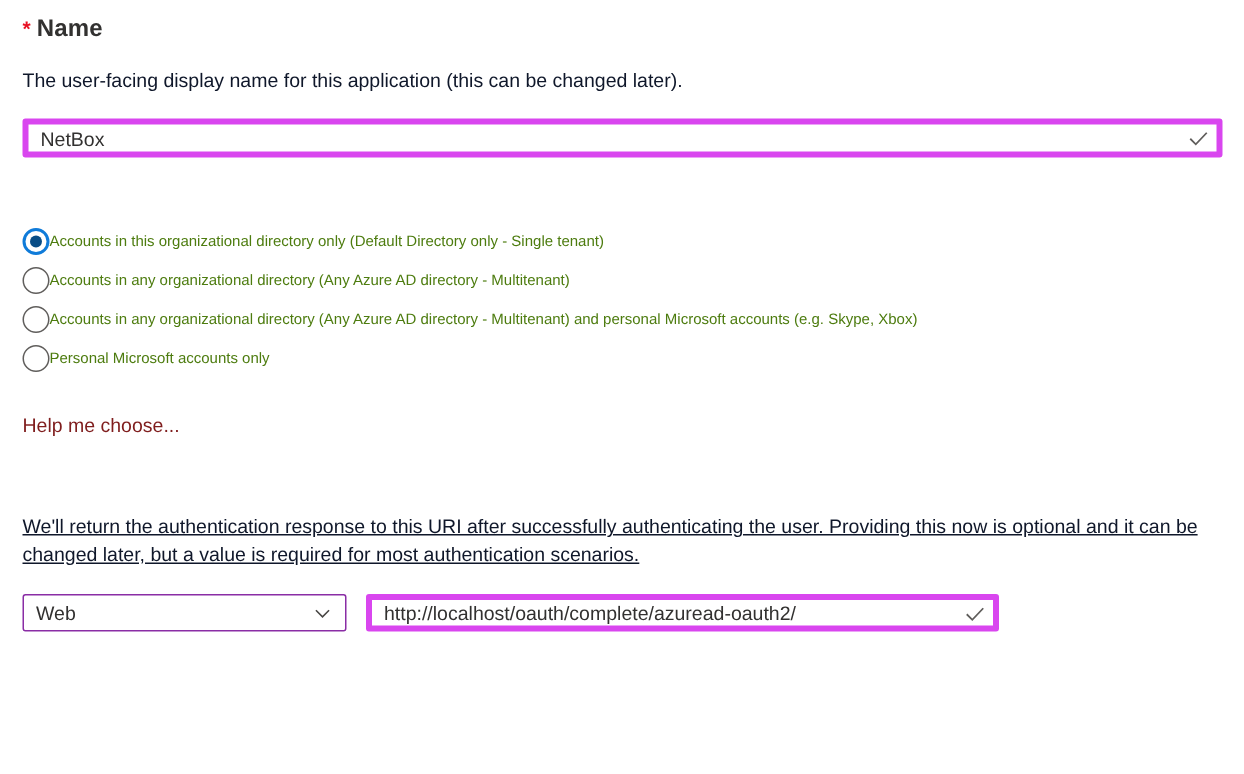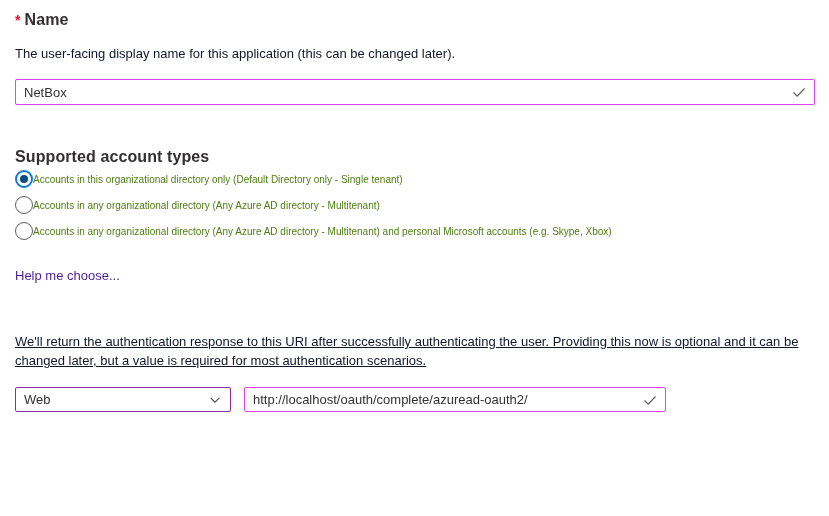--- a/index.html
+++ b/index.html
@@ -30,21 +30,21 @@
   
   .name-title { margin-bottom: 15px; }
   .name-desc { margin-bottom: 16px; }
 
   .field-wrap { position: relative; display: inline-block; }
   .text-input {
     font-family: "Liberation Sans", "DejaVu Sans", sans-serif;
     font-size: 13px;
     color: #323130;
     height: 26px;
-    border: 1px solid #d946ef;
+    border: 4px solid #d946ef;
     border-radius: 2px;
     padding: 0 30px 0 8px;
     outline: none;
     background: #fff;
   }
   .name-input { width: 800px; }
 
   .check-icon {
     position: absolute;
     right: 8px; top: 50%;
@@ -85,21 +85,21 @@
     margin-left: 0;
     font-size: 10px;
     color: #4d7c0f;
     white-space: nowrap;
   }
 
   .help-link {
     display: inline-block;
     margin-top: 24px;
     font-size: 13px;
-    color: #4c1d95;
+    color: #7f1d1d;
     text-decoration: none;
     cursor: pointer;
   }
 
   
   .redirect-section { margin-top: 48px; }
   .redirect-desc { margin-top: 15px; text-decoration: underline; }
 
   .redirect-controls {
     margin-top: 17px;
@@ -142,33 +142,36 @@
 
   <div class="field-wrap">
     <input class="text-input name-input" type="text" value="NetBox" style="">
     <svg class="check-icon" viewBox="0 0 16 16">
       <path d="M2.5 8.5 L6.2 12.2 L13.5 4.5" stroke="#605e5c" stroke-width="1.2" fill="none"></path>
     </svg>
   </div>
 
   
   <div class="accounts-section">
-    <div class="section-title">Supported account types</div>
 
     <div class="radio-row">
       <span class="radio selected"></span>
       <span class="radio-label">Accounts in this organizational directory only (Default Directory only - Single tenant)</span>
     </div>
     <div class="radio-row">
       <span class="radio"></span>
       <span class="radio-label">Accounts in any organizational directory (Any Azure AD directory - Multitenant)</span>
     </div>
     <div class="radio-row">
       <span class="radio"></span>
       <span class="radio-label">Accounts in any organizational directory (Any Azure AD directory - Multitenant) and personal Microsoft accounts (e.g. Skype, Xbox)</span>
+    </div>
+    <div class="radio-row">
+      <span class="radio"></span>
+      <span class="radio-label">Personal Microsoft accounts only</span>
     </div>
 
     <a class="help-link">Help me choose...</a>
   </div>
 
   
   <div class="redirect-section">
     <div class="desc redirect-desc">We'll return the authentication response to this URI after successfully authenticating the user. Providing this now is optional and it can be changed later, but a value is required for most authentication scenarios.</div>
 
     <div class="redirect-controls">

